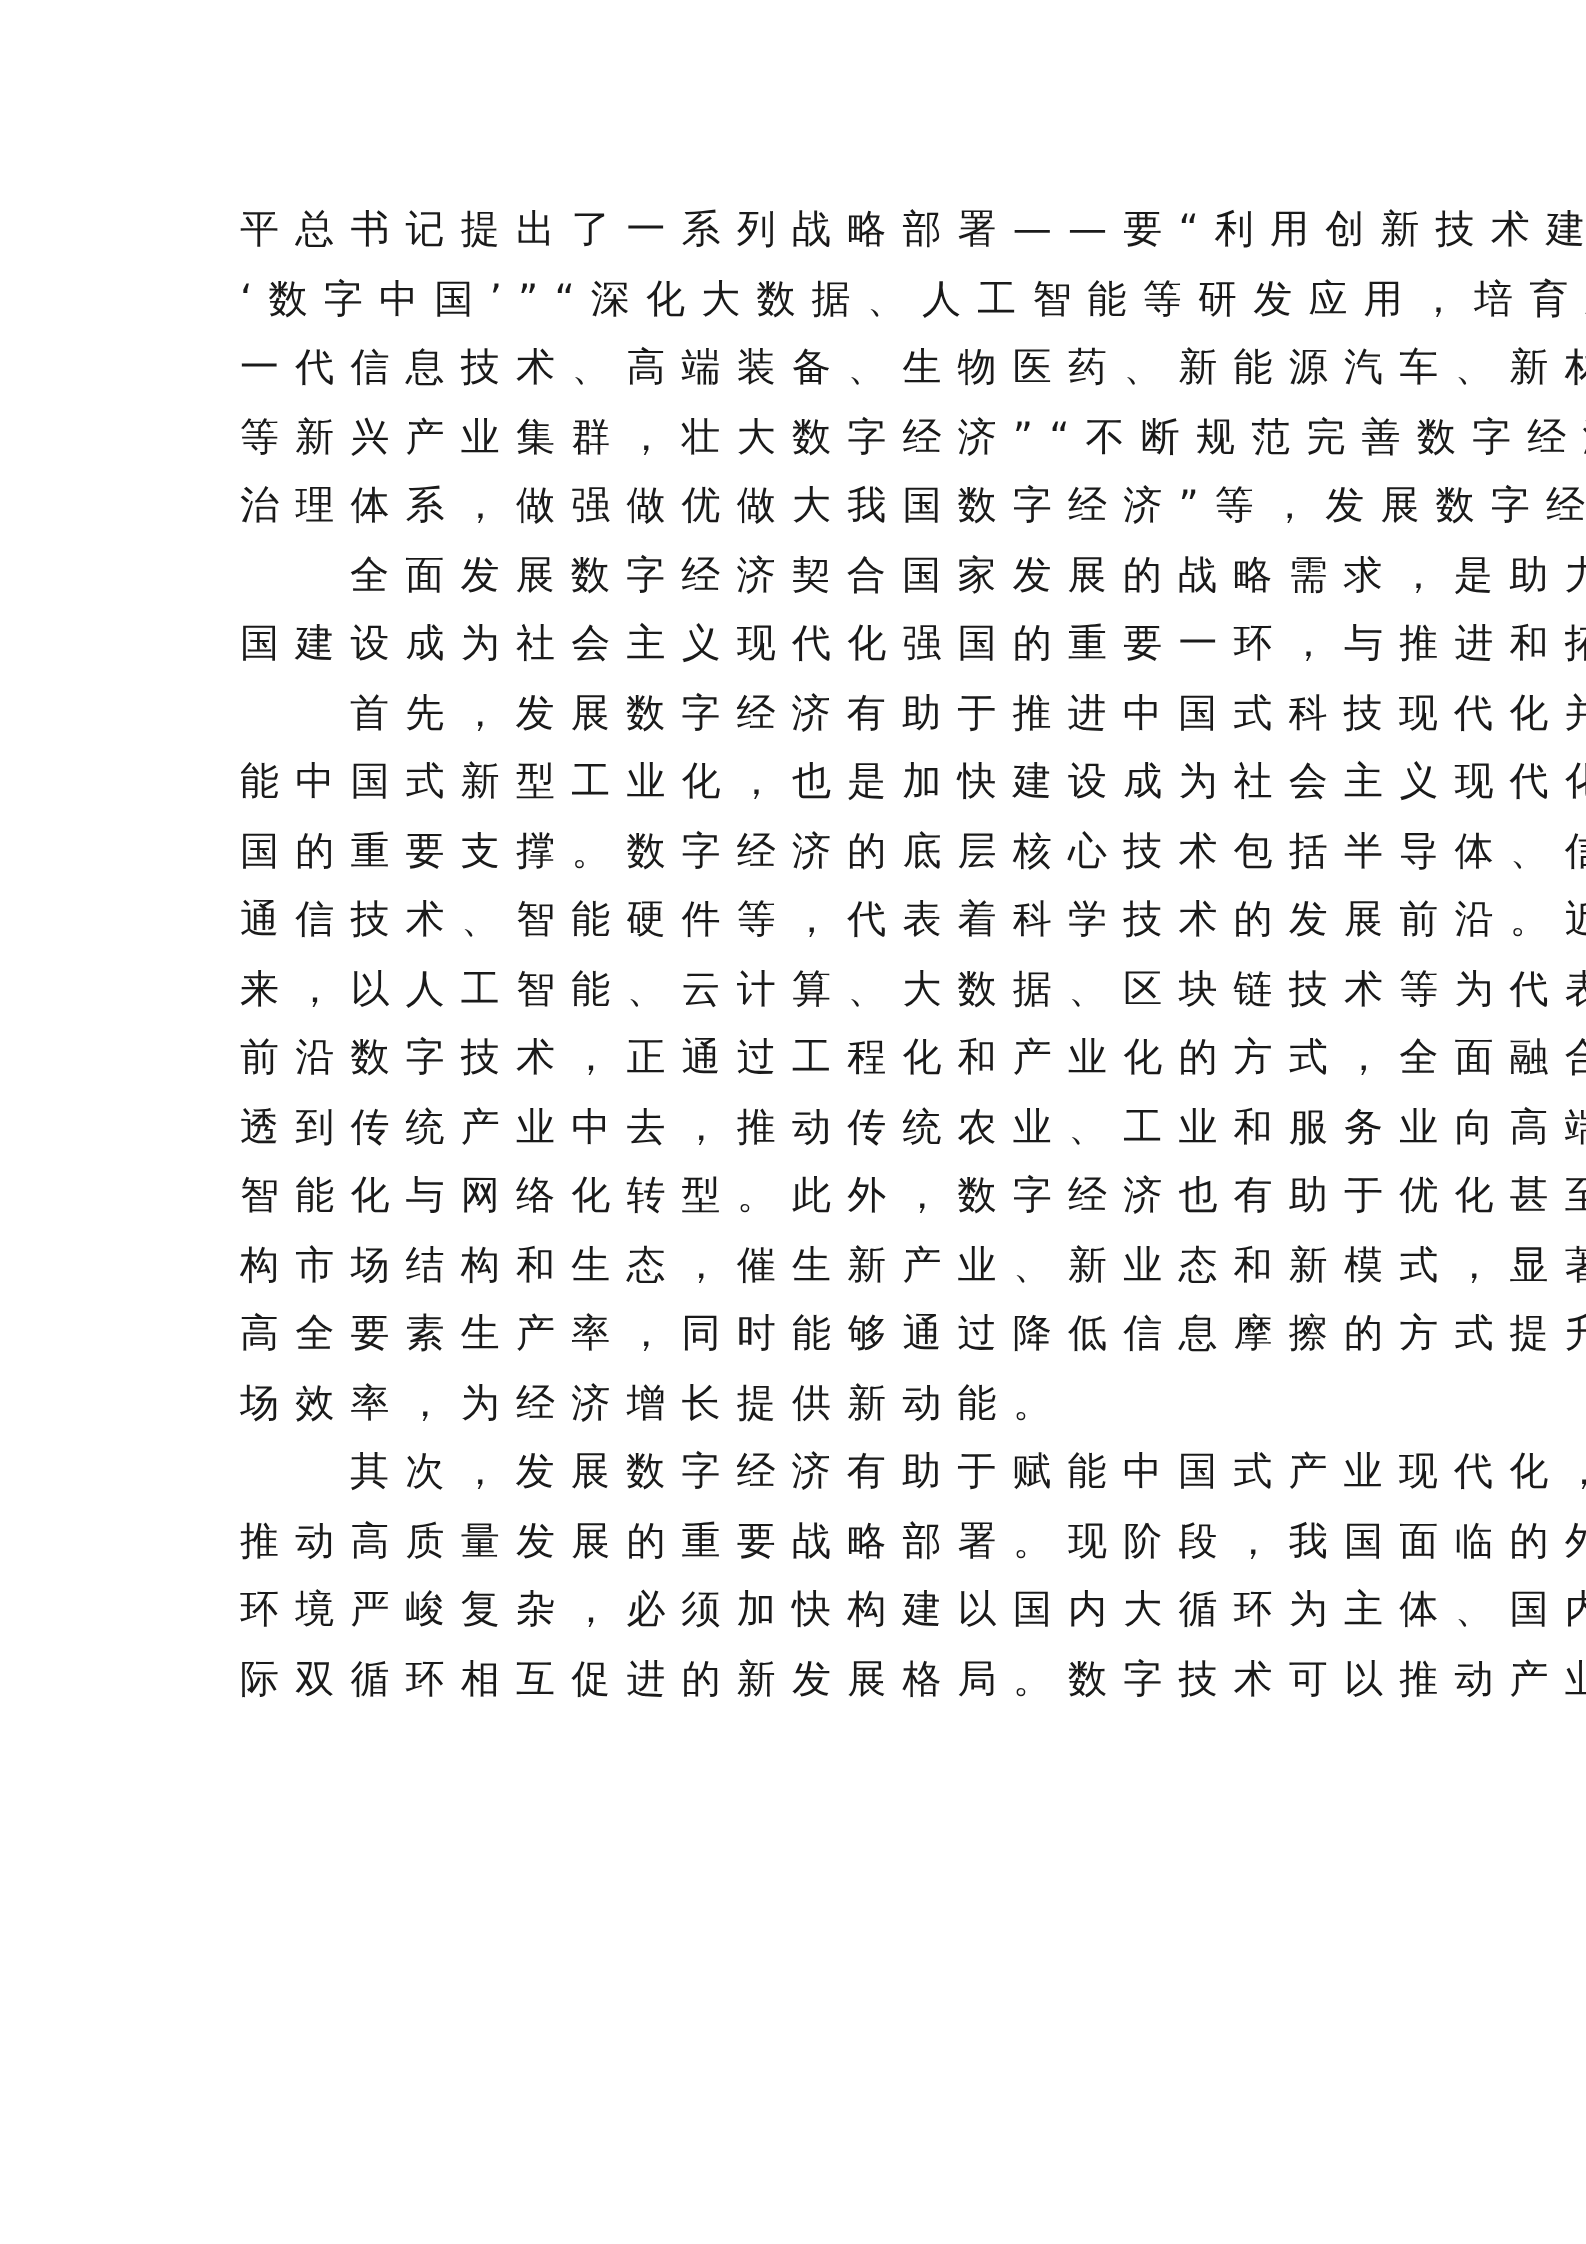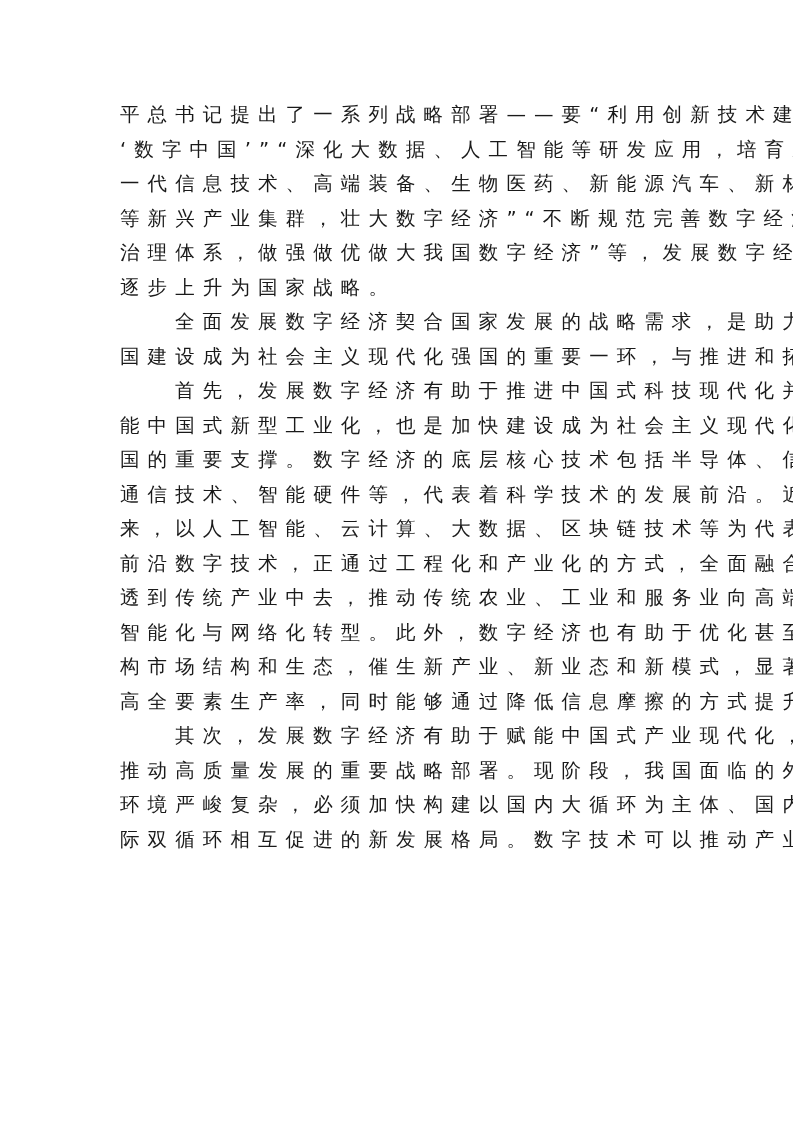--- a/index.html
+++ b/index.html
@@ -21,37 +21,37 @@
 </head>
 <body>
 
 <div class="page">
   <div class="paragraph">
     <span class="line">平总书记提出了一系列战略部署——要“利用创新技术建设</span>
     <span class="line">‘数字中国’”“深化大数据、人工智能等研发应用，培育新</span>
     <span class="line">一代信息技术、高端装备、生物医药、新能源汽车、新材料</span>
     <span class="line">等新兴产业集群，壮大数字经济”“不断规范完善数字经济</span>
     <span class="line">治理体系，做强做优做大我国数字经济”等，发展数字经济</span>
-    <span class="line">逐步上升为国家战略。</span>
   </div>
   <div class="paragraph">
     <span class="line indent">全面发展数字经济契合国家发展的战略需求，是助力我</span>
     <span class="line">国建设成为社会主义现代化强国的重要一环，与推进和拓展</span>
   </div>
   <div class="paragraph">
     <span class="line indent">首先，发展数字经济有助于推进中国式科技现代化并赋</span>
     <span class="line">能中国式新型工业化，也是加快建设成为社会主义现代化强</span>
     <span class="line">国的重要支撑。数字经济的底层核心技术包括半导体、信息</span>
     <span class="line">通信技术、智能硬件等，代表着科学技术的发展前沿。近年</span>
     <span class="line">来，以人工智能、云计算、大数据、区块链技术等为代表的</span>
     <span class="line">前沿数字技术，正通过工程化和产业化的方式，全面融合渗</span>
     <span class="line">透到传统产业中去，推动传统农业、工业和服务业向高端化、</span>
     <span class="line">智能化与网络化转型。此外，数字经济也有助于优化甚至重</span>
     <span class="line">构市场结构和生态，催生新产业、新业态和新模式，显著提</span>
     <span class="line">高全要素生产率，同时能够通过降低信息摩擦的方式提升市</span>
+    <span class="line">场效率，为经济增长提供新动能。</span>
   </div>
   <div class="paragraph">
     <span class="line indent">其次，发展数字经济有助于赋能中国式产业现代化，是</span>
     <span class="line">推动高质量发展的重要战略部署。现阶段，我国面临的外部</span>
     <span class="line">环境严峻复杂，必须加快构建以国内大循环为主体、国内国</span>
     <span class="line">际双循环相互促进的新发展格局。数字技术可以推动产业链</span>
   </div>
 </div>
 
 </body></html>

